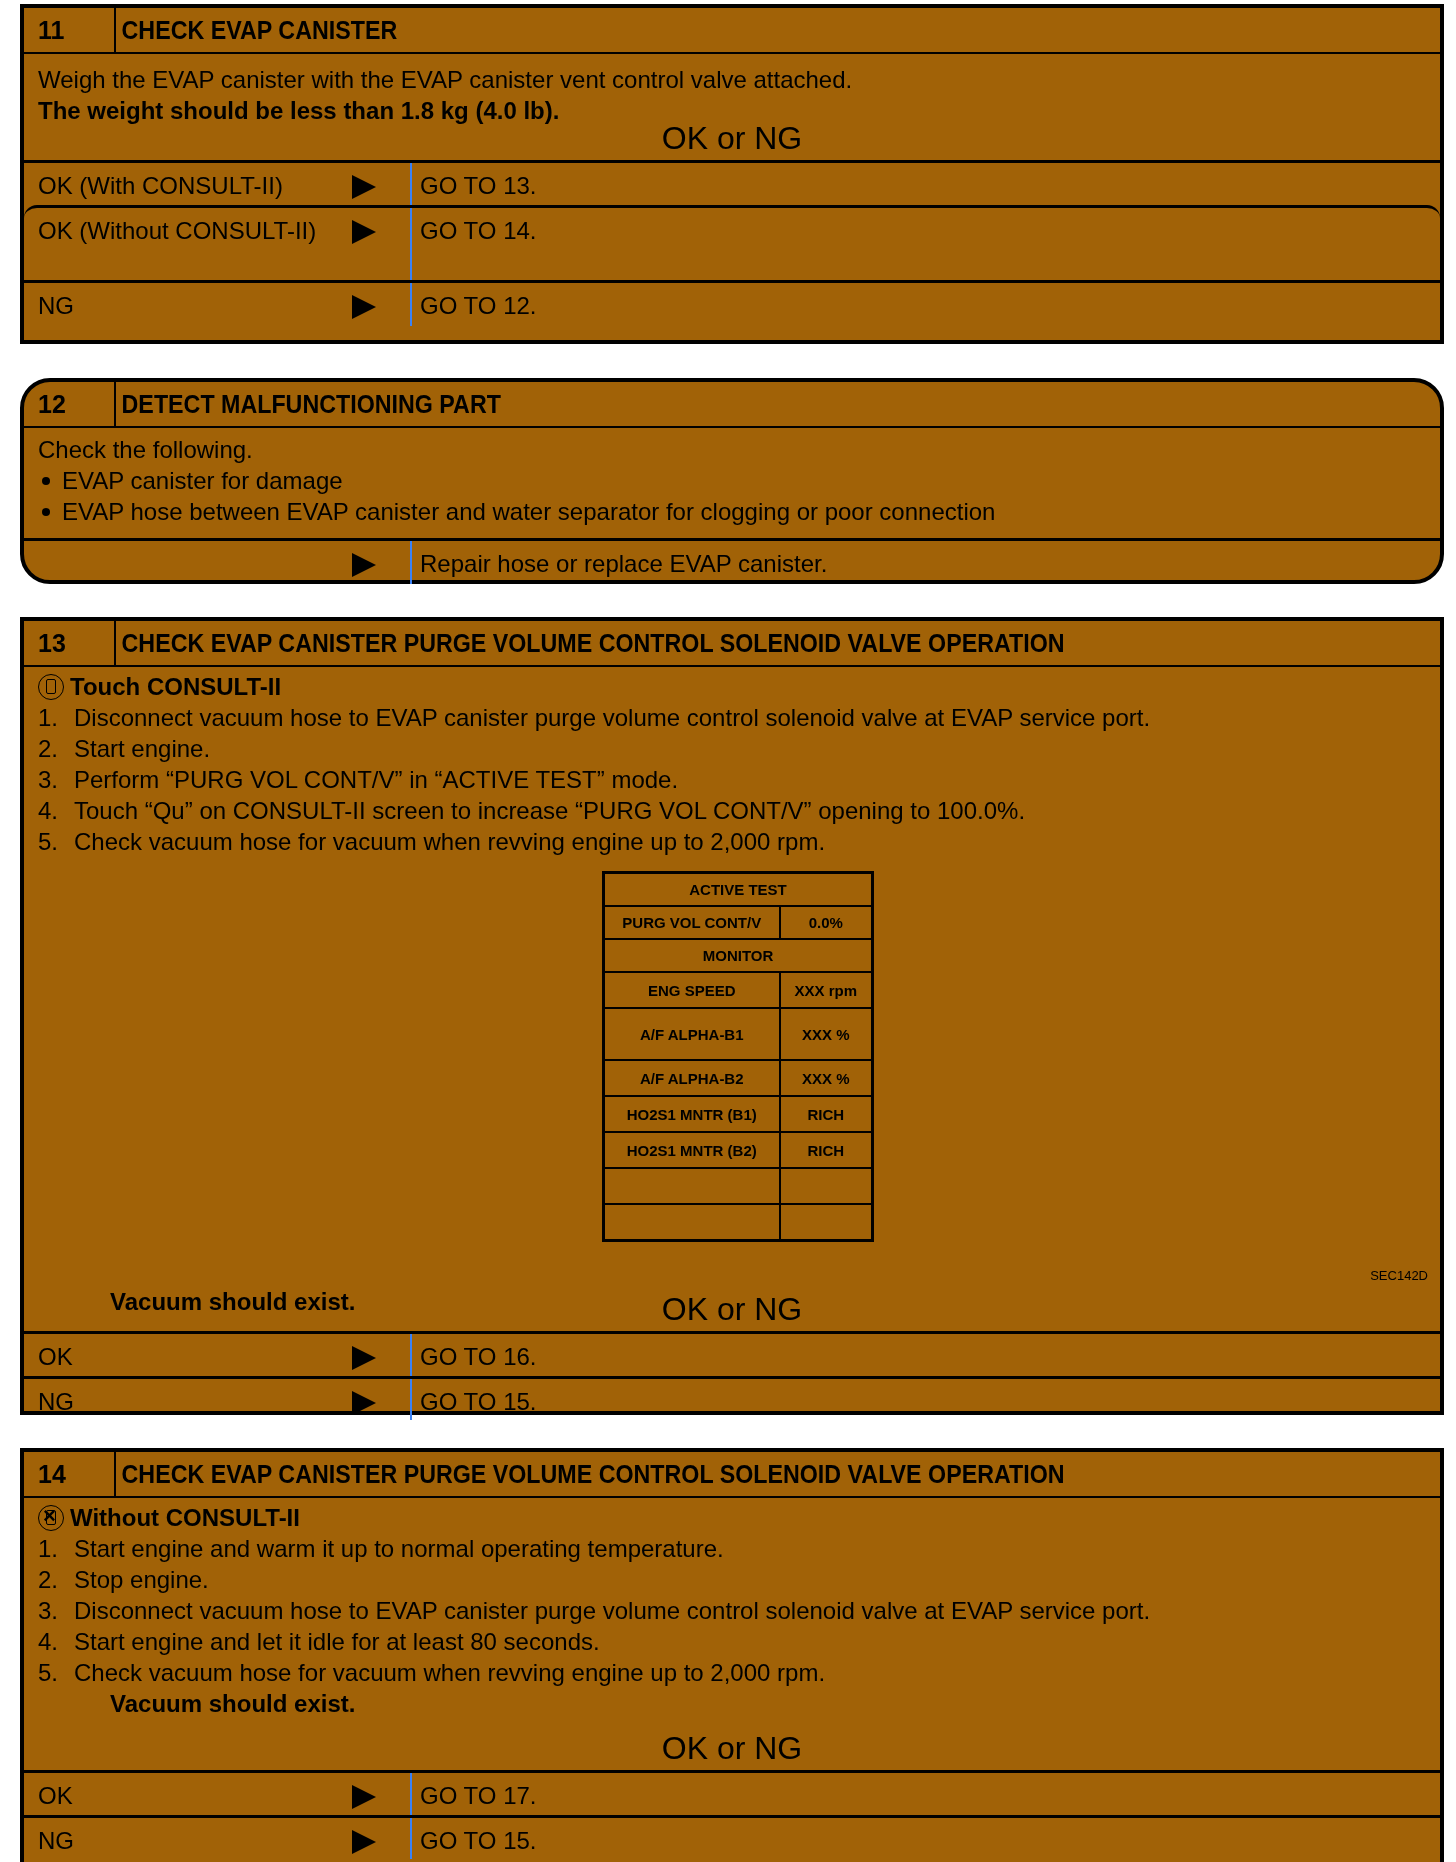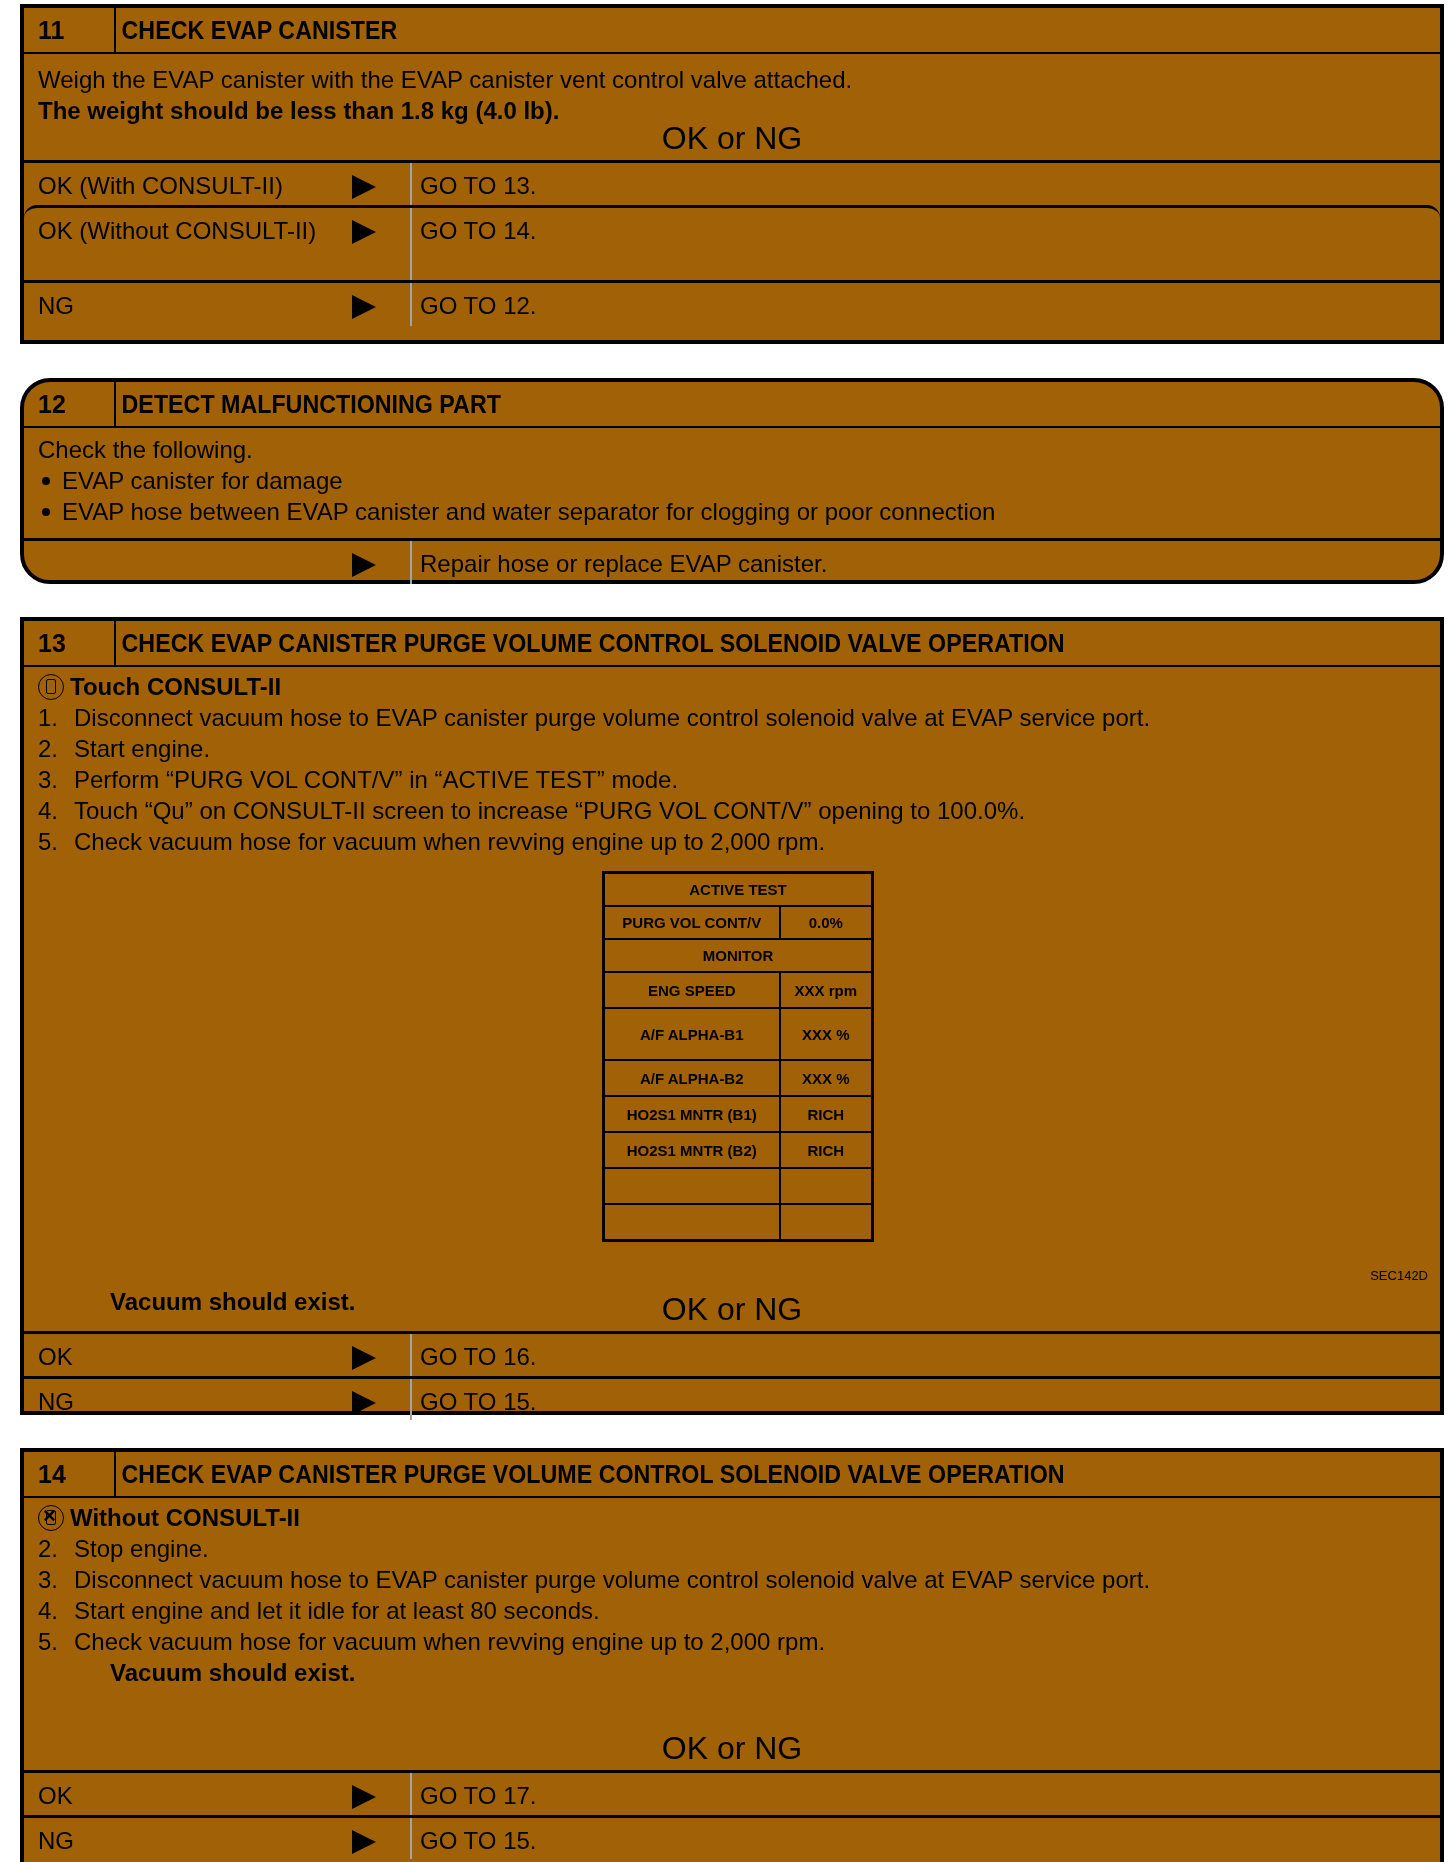--- a/index.html
+++ b/index.html
@@ -25,21 +25,21 @@
   .bold { font-weight: bold; }
   .bullet { display: inline-block; width: 8px; height: 8px; border-radius: 50%; background:#000; margin: 0 12px 4px 4px; vertical-align: middle; }
   .step-num { display: inline-block; width: 36px; }
   .okng { text-align: center; font-weight: normal; font-size: 32px; height: 44px; line-height: 44px; }
   .row {
     display: flex; border-top: 3px solid #000; box-sizing: border-box;
     font-size: 24px;
   }
   .row .cond {
     width: 388px; box-sizing: border-box; padding: 8px 14px 6px 14px;
-    border-right: 2px solid #a3a3a3; position: relative; line-height: 30px;
+    border-right: 2px solid #3b82f6; position: relative; line-height: 30px;
   }
   .row .cond .arrow {
     position: absolute; right: 34px; top: 12px;
     width: 0; height: 0; border-top: 12px solid transparent; border-bottom: 12px solid transparent;
     border-left: 24px solid #000;
   }
   .row .cond .cond-text { display: inline-block; width: 290px; }
   .row .act { padding: 8px 8px 6px 8px; line-height: 30px; }
   .icon-circle {
     display: inline-block; width: 26px; height: 26px; border: 1.5px solid #000; border-radius: 50%;
@@ -177,20 +177,21 @@
   </div>
 </div>
 
 <div class="sec" style="top:1448px; height:420px;">
   <div class="hdr">
     <div class="num">14</div>
     <div class="title">CHECK EVAP CANISTER PURGE VOLUME CONTROL SOLENOID VALVE OPERATION</div>
   </div>
   <div class="body" style="height:220px; padding-top:4px;">
     <div class="line bold"><span class="icon-circle icon-no-consult"></span><span>Without CONSULT-II</span></div>
+    <div class="line"><span class="step-num">1.</span><span>Start engine and warm it up to normal operating temperature.</span></div>
     <div class="line"><span class="step-num">2.</span><span>Stop engine.</span></div>
     <div class="line"><span class="step-num">3.</span><span>Disconnect vacuum hose to EVAP canister purge volume control solenoid valve at EVAP service port.</span></div>
     <div class="line"><span class="step-num">4.</span><span>Start engine and let it idle for at least 80 seconds.</span></div>
     <div class="line"><span class="step-num">5.</span><span>Check vacuum hose for vacuum when revving engine up to 2,000 rpm.</span></div>
     <div class="line bold" style="padding-left:72px;">Vacuum should exist.</div>
   </div>
   <div class="okng" style="margin-top:4px;">OK or NG</div>
   <div class="row" style="height:45px;">
     <div class="cond"><span class="cond-text">OK</span><span class="arrow"></span></div>
     <div class="act">GO TO 17.</div>

